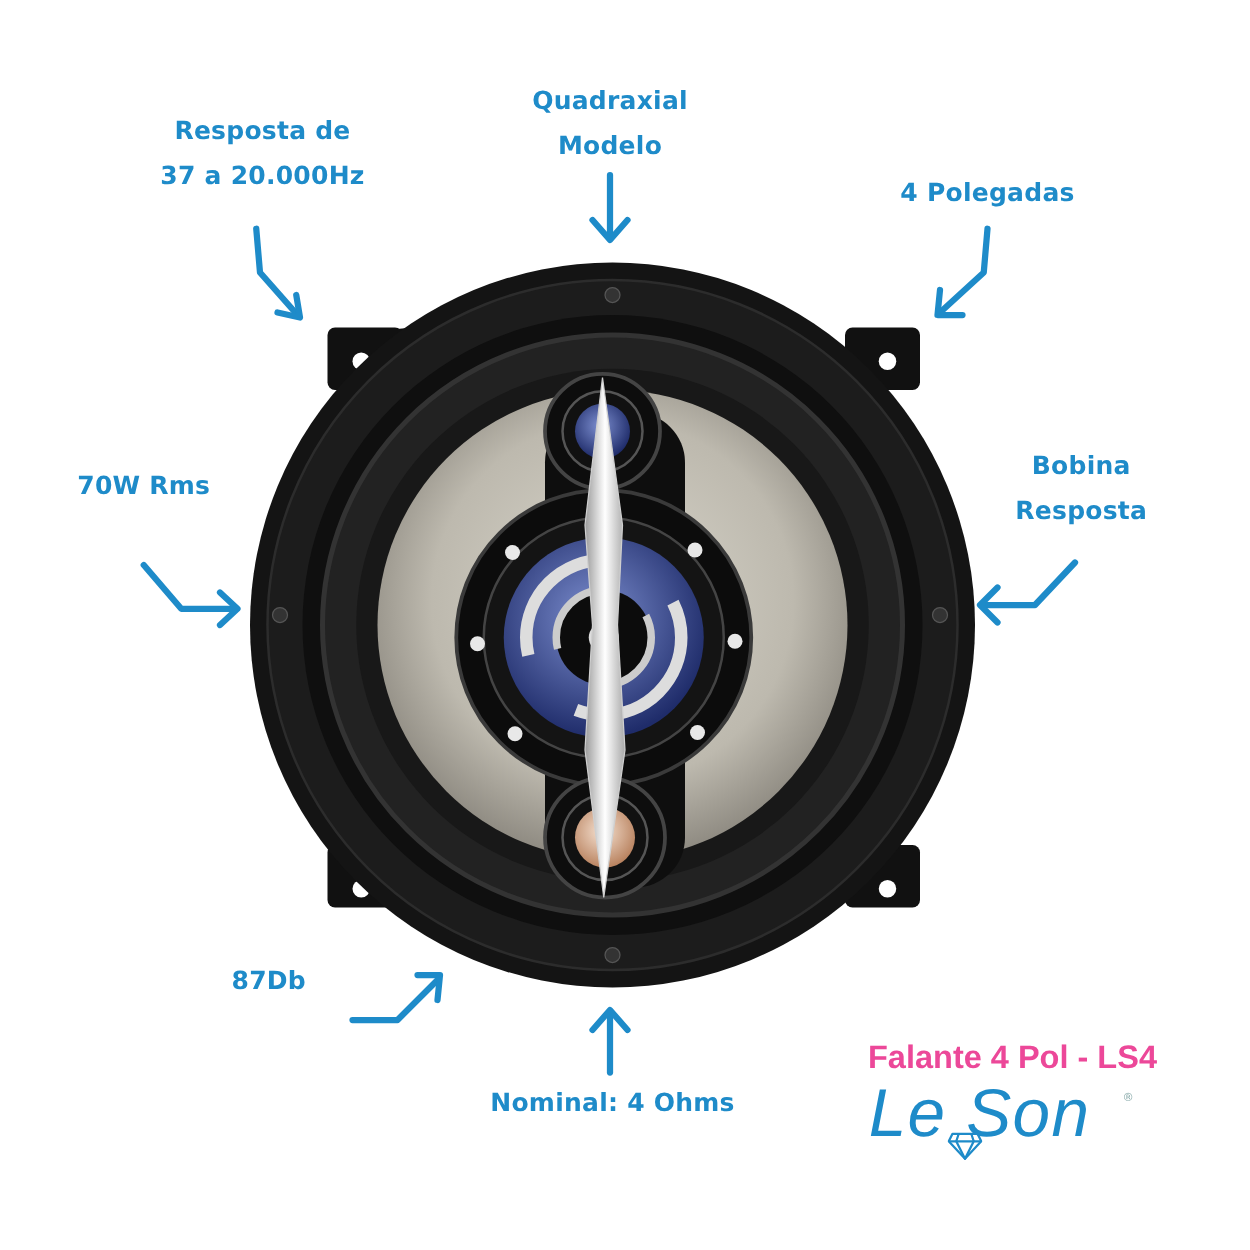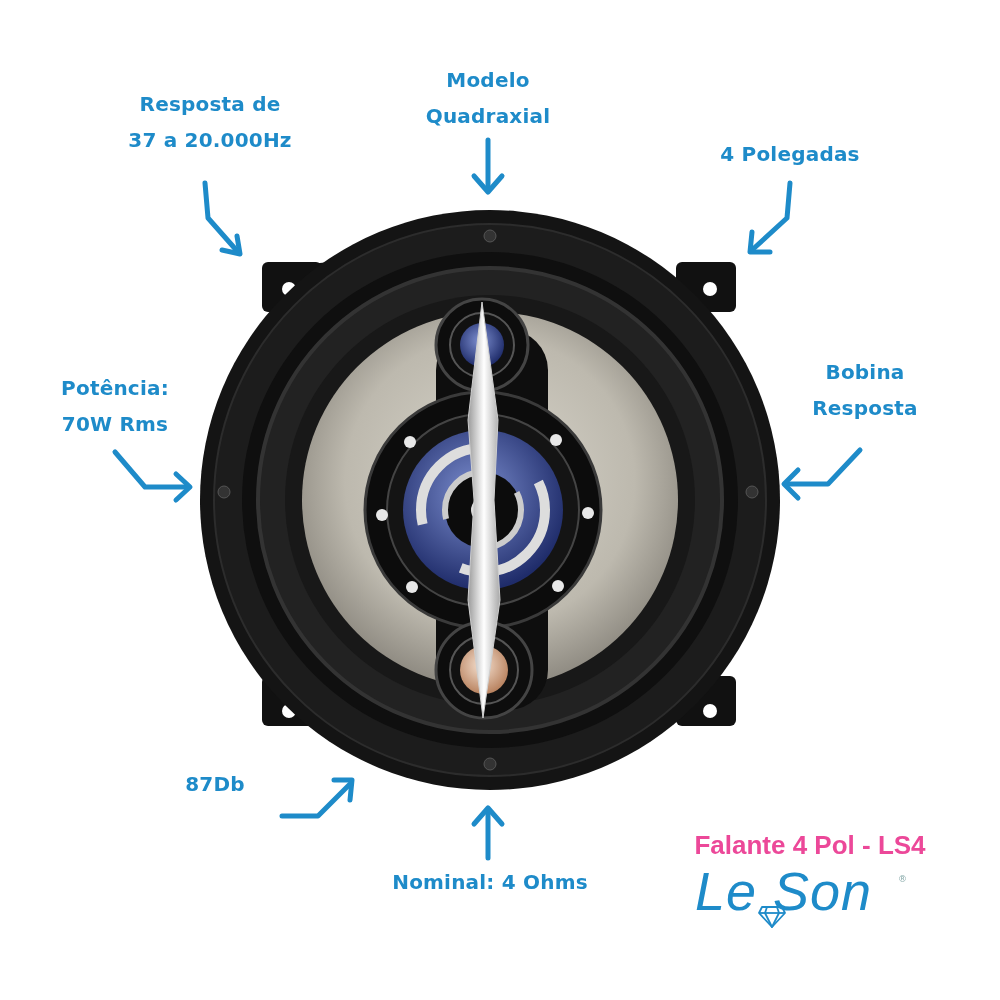--- a/index.html
+++ b/index.html
@@ -116,30 +116,29 @@
     <path d="M474 824 L488 808 L502 824"></path>
   </g>
 </svg>
 
 <div class="lbl" style="left:100px;top:70px;width:220px;margin-top:16px;">
   <div>Resposta de</div>
   <div>37 a 20.000Hz</div>
 </div>
 
 <div class="lbl" style="left:398px;top:62px;width:180px;">
+  <div>Quadraxial</div>
   <div>Modelo</div>
-  <div>Quadraxial</div>
 </div>
 
 <div class="lbl" style="left:700px;top:136px;width:180px;">
   <div>4 Polegadas</div>
 </div>
 
 <div class="lbl" style="left:40px;top:370px;width:150px;">
-  <div>Potência:</div>
   <div>70W Rms</div>
 </div>
 
 <div class="lbl" style="left:790px;top:354px;width:150px;">
   <div>Bobina</div>
   <div>Resposta</div>
 </div>
 
 <div class="lbl" style="left:110px;top:766px;width:210px;">
   <div>87Db</div>

